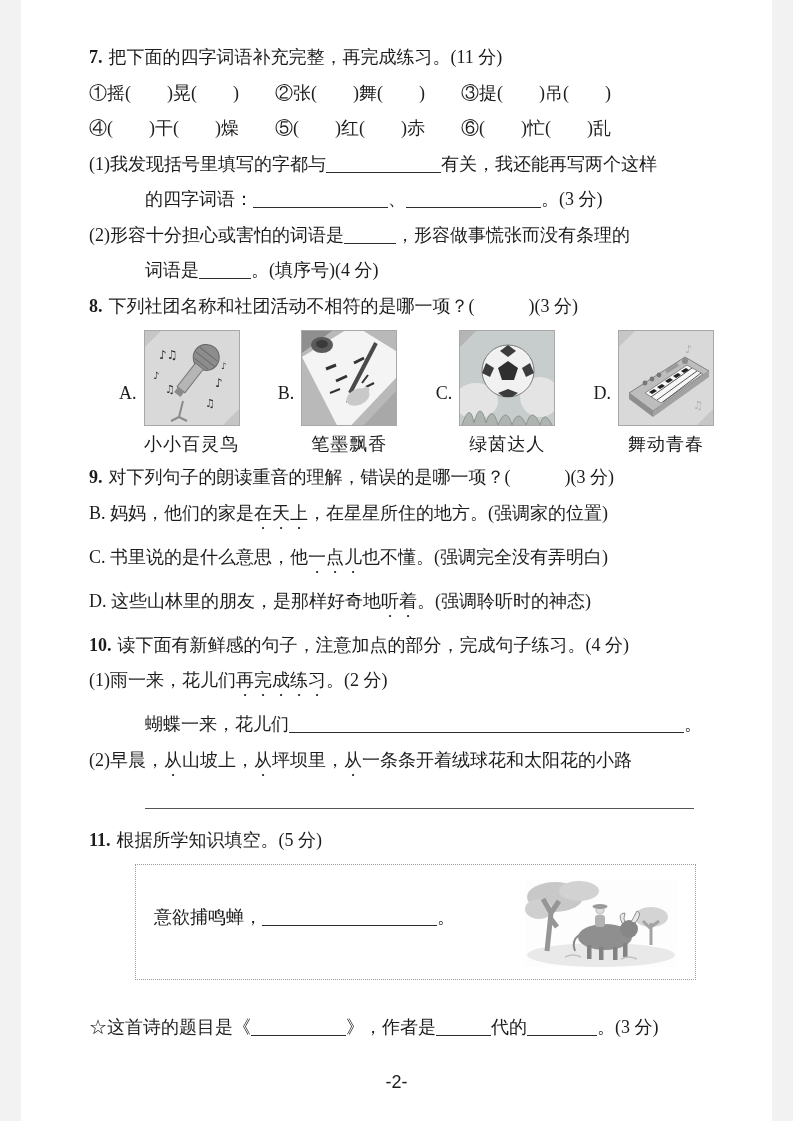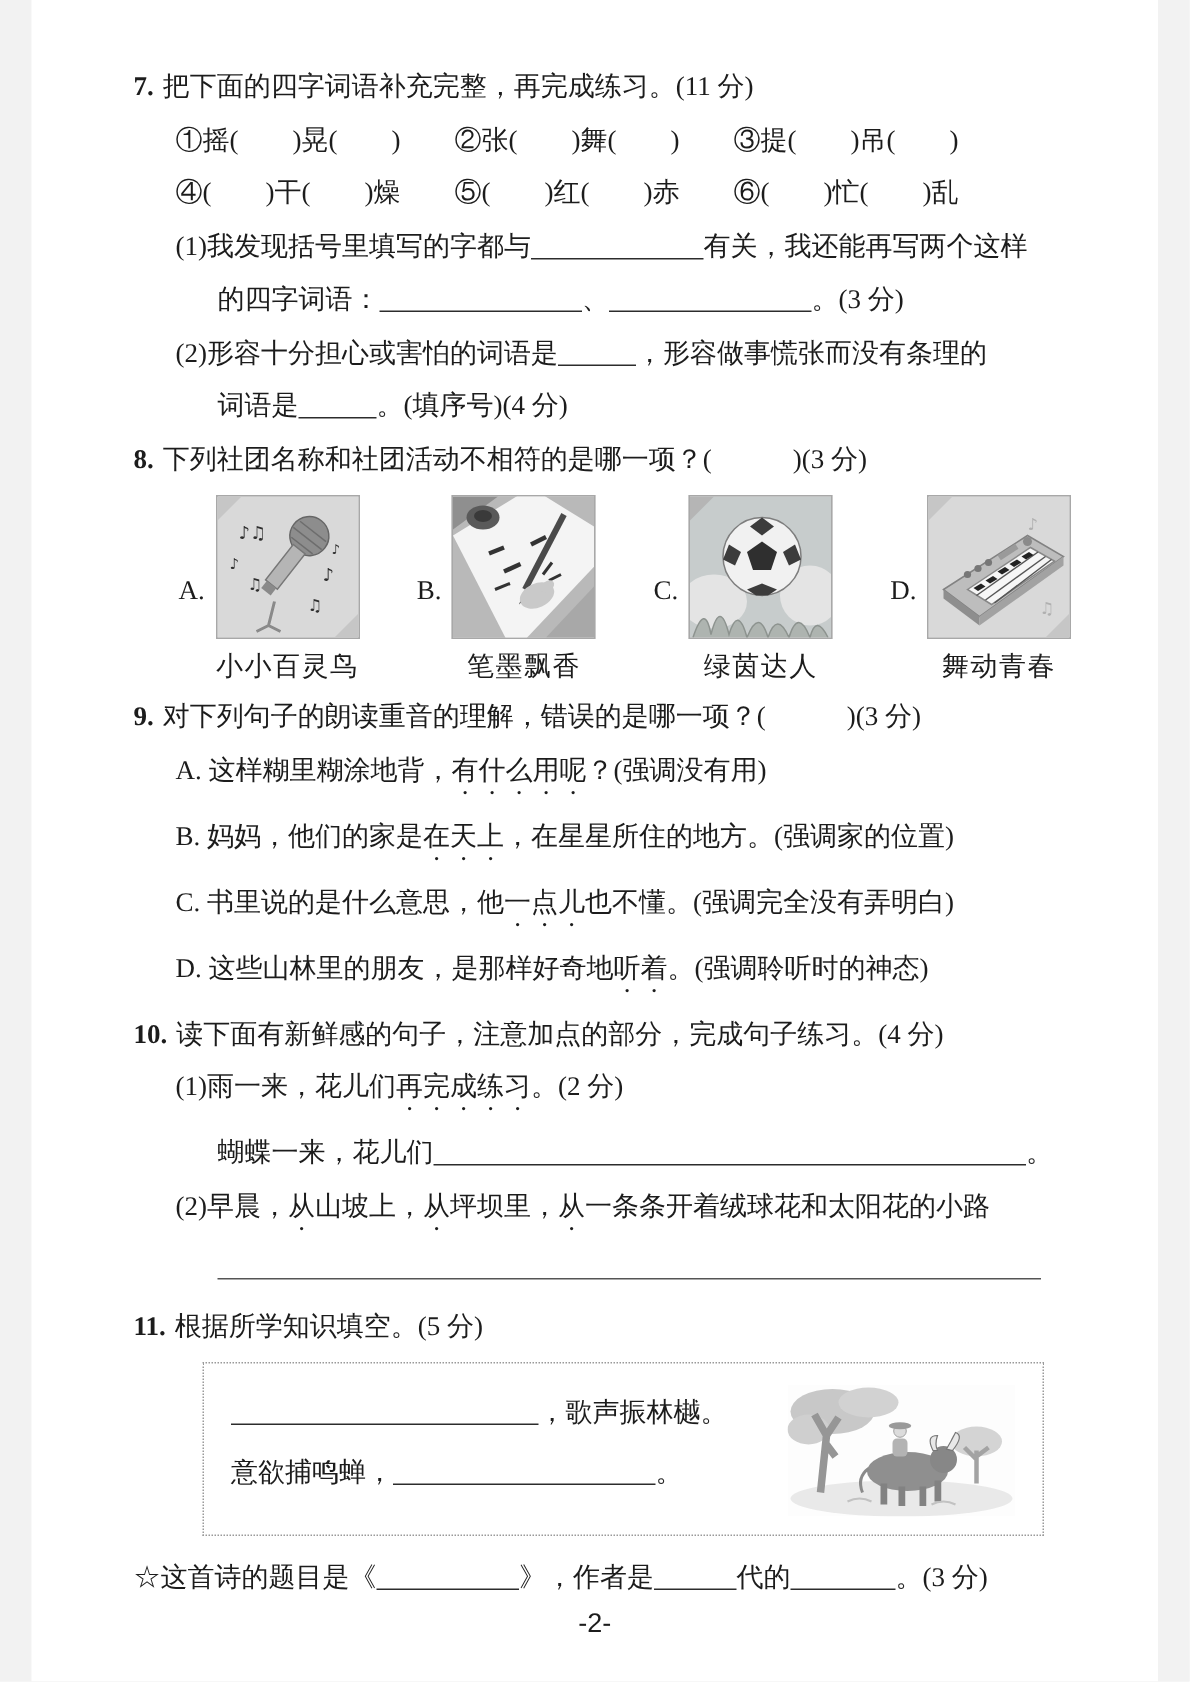--- a/index.html
+++ b/index.html
@@ -10,21 +10,21 @@
     background:#ffffff;
     box-sizing:border-box;
     padding:46px 48px 0 68px;
     font-family:"Liberation Serif","DejaVu Serif",serif;
     color:#1c1c1c;
     font-size:18px;
   }
   .line{white-space:pre-wrap;line-height:1.25;margin-bottom:13px;}
   .qstem{margin-bottom:13px;}
   .qnum{font-weight:bold;margin-right:6px;}
-  .indent1{margin-left:28px;}
+  .indent1{}
   .indent2{margin-left:56px;}
   .em{
     -webkit-text-emphasis:filled dot #1c1c1c;
     -webkit-text-emphasis-position:under left;
     text-emphasis:filled dot #1c1c1c;
     text-emphasis-position:under left;
   }
   .blank{
     display:inline-block;
     height:1.02em;
@@ -59,21 +59,21 @@
     border:1.5px dotted #9a9a9a;
     padding:14px 10px 12px 18px;
     display:flex;
     align-items:center;
     justify-content:space-between;
   }
   .poem-lines{flex:1;}
   .poem-lines .line{margin-bottom:18px;}
   .poem-lines .line:last-child{margin-bottom:12px;}
   .poem-art{width:152px;height:88px;flex:none;margin-right:8px;}
-  .star-line{margin-top:16px;}
+  .star-line{margin-top:36px;}
   .page-number{
     position:absolute;
     bottom:28px;left:0;right:0;
     text-align:center;
     font-family:"Liberation Sans","DejaVu Sans",sans-serif;
   }
 </style>
 </head>
 <body>
 
@@ -207,40 +207,38 @@
           </span>
           <span class="caption">舞动青春</span>
         </span>
       </div>
 
     </div>
   </div>
 
   <div>
     <div class="line qstem"><b class="qnum">9.</b><span>对下列句子的朗读重音的理解，错误的是哪一项？(　　　)(3 分)</span></div>
-    <div class="line indent1"><span>A. 这样糊里糊涂地背，</span><span class="em">有什么用呢</span><span>？(强调没有用)</span></div>
     <div class="line indent1"><span>B. 妈妈，他们的家是</span><span class="em">在天上</span><span>，在星星所住的地方。(强调家的位置)</span></div>
     <div class="line indent1"><span>C. 书里说的是什么意思，他</span><span class="em">一点儿</span><span>也不懂。(强调完全没有弄明白)</span></div>
     <div class="line indent1"><span>D. 这些山林里的朋友，是那样好奇地</span><span class="em">听着</span><span>。(强调聆听时的神态)</span></div>
   </div>
 
   <div>
     <div class="line qstem"><b class="qnum">10.</b><span>读下面有新鲜感的句子，注意加点的部分，完成句子练习。(4 分)</span></div>
     <div class="line indent1"><span>(1)雨一来，花儿们</span><span class="em">再完成练习</span><span>。(2 分)</span></div>
     <div class="line indent2"><span>蝴蝶一来，花儿们</span><span class="blank" style="width: 395px;"></span><span>。</span></div>
     <div class="line indent1"><span>(2)早晨，</span><span class="em">从</span><span>山坡上，</span><span class="em">从</span><span>坪坝里，</span><span class="em">从</span><span>一条条开着绒球花和太阳花的小路</span></div>
     <div class="answer-line"></div>
   </div>
 
   <div>
     <div class="line qstem"><b class="qnum">11.</b><span>根据所学知识填空。(5 分)</span></div>
 
     <div class="poem-box">
       <div class="poem-lines">
-        <div class="line"><span class="blank" style="width: 205px;"></span><span>，歌声振林樾。</span></div>
         <div class="line"><span>意欲捕鸣蝉，</span><span class="blank" style="width: 175px;"></span><span>。</span></div>
       </div>
       <svg class="poem-art" viewBox="0 0 152 88">
         <rect x="0" y="0" width="152" height="88" fill="#fdfdfd"></rect>
         <ellipse cx="76" cy="76" rx="74" ry="12" fill="#e9e9e9"></ellipse>
         <ellipse cx="30" cy="18" rx="28" ry="15" fill="#c8c8c8"></ellipse>
         <ellipse cx="54" cy="12" rx="20" ry="10" fill="#d2d2d2"></ellipse>
         <ellipse cx="14" cy="30" rx="14" ry="10" fill="#cfcfcf"></ellipse>
         <path d="M22 72 L26 34 L18 20 M26 34 L34 22 M26 40 L32 48" stroke="#969696" stroke-width="5" fill="none"></path>
         <ellipse cx="126" cy="38" rx="17" ry="10" fill="#d4d4d4"></ellipse>

